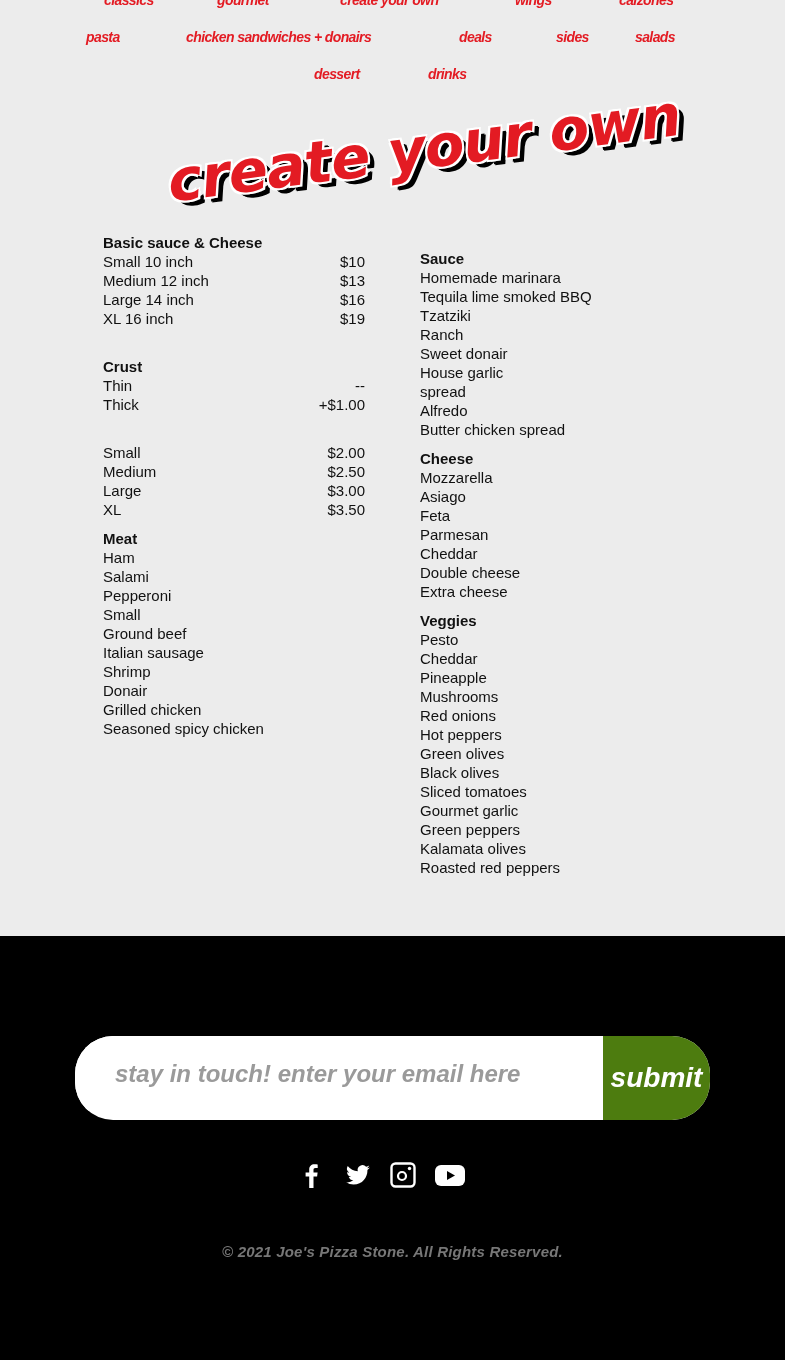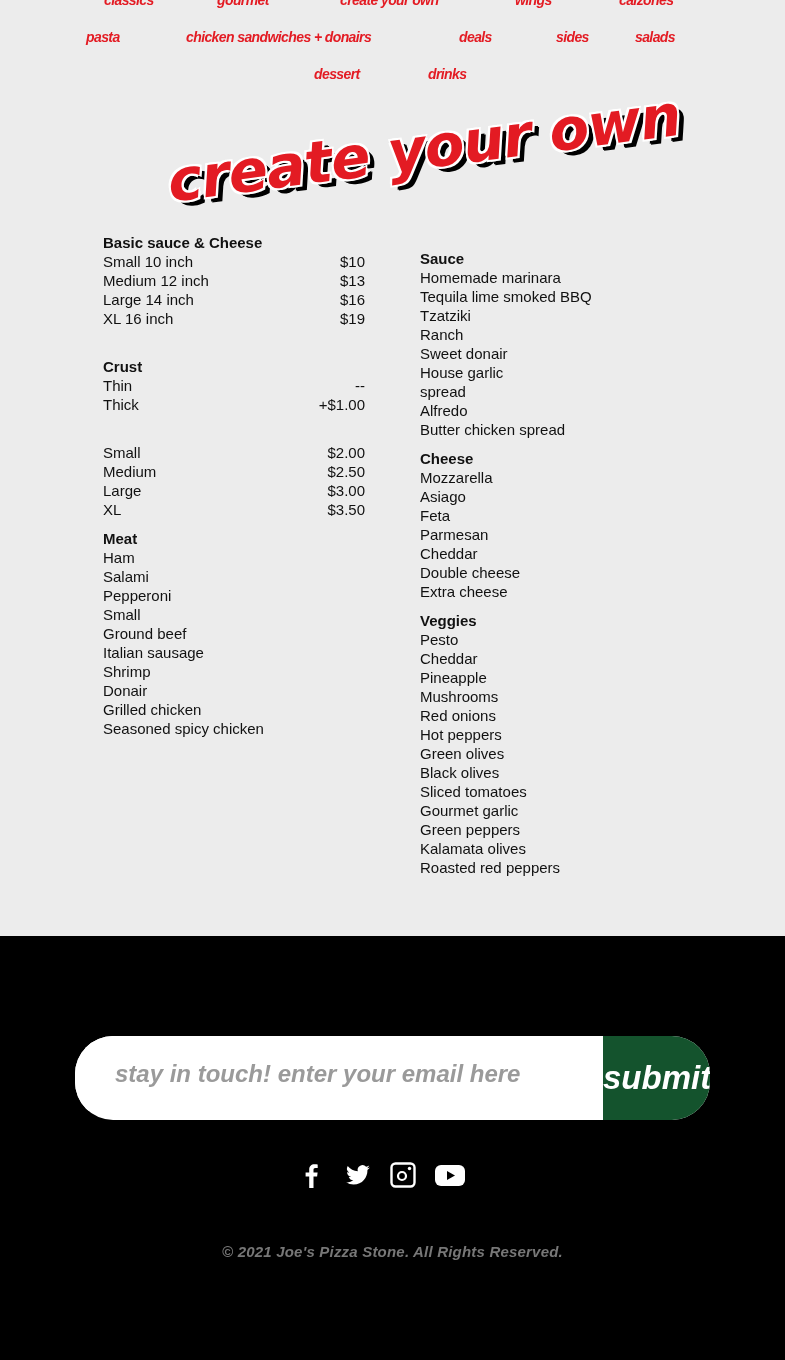--- a/index.html
+++ b/index.html
@@ -17,21 +17,21 @@
   .col-right { left: 420px; top: 233px; width: 260px; margin-top: 16px; }
   .sec-title { font-weight: bold; }
   .row { display: flex; justify-content: space-between; }
   .gap-lg { height: 29px; }
   .gap-sm { height: 10px; }
   .footer { position: absolute; left: 0; top: 936px; width: 785px; height: 424px; background: #000; }
   .email-wrap { position: absolute; left: 75px; top: 100px; width: 635px; height: 84px; border-radius: 38px; overflow: hidden; display: flex; background: #fff; }
   .email-input { flex: 0 0 500px; height: 75px; border: none; outline: none; background: #fff; padding-left: 40px;
     font-family: "Liberation Sans", sans-serif; font-style: italic; font-weight: bold; font-size: 24px; color: #999; }
   .email-input::placeholder { color: #9a9a9a; }
-  .submit-btn { flex: 1; background: #14532d; color: #fff; border: none; font-family: "Liberation Sans", sans-serif; font-style: italic; font-weight: bold; font-size: 33px; cursor: pointer; margin-left: 28px; }
+  .submit-btn { flex: 1; background: #4d7c0f; color: #fff; border: none; font-family: "Liberation Sans", sans-serif; font-style: italic; font-weight: bold; font-size: 28px; cursor: pointer; margin-left: 28px; }
   .social { position: absolute; top: 226px; left: 300px; display: flex; gap: 21px; }
   .social a { width: 24px; height: 26px; display: block; cursor: pointer; }
   .copyright { position: absolute; top: 307px; width: 785px; text-align: center; color: #777; font-style: italic; font-weight: bold; font-size: 15px; letter-spacing: 0.2px; }
 </style>
 </head>
 <body>
 
 <div class="top">
 
   <a class="nav-link" style="left:104px;top:-8px">classics</a>

